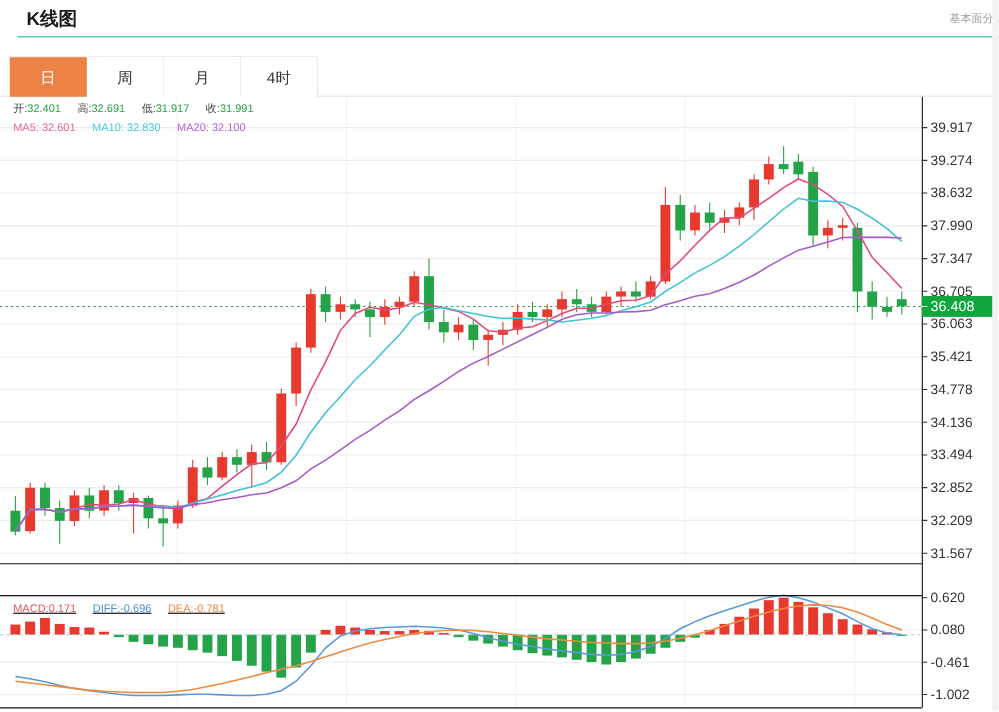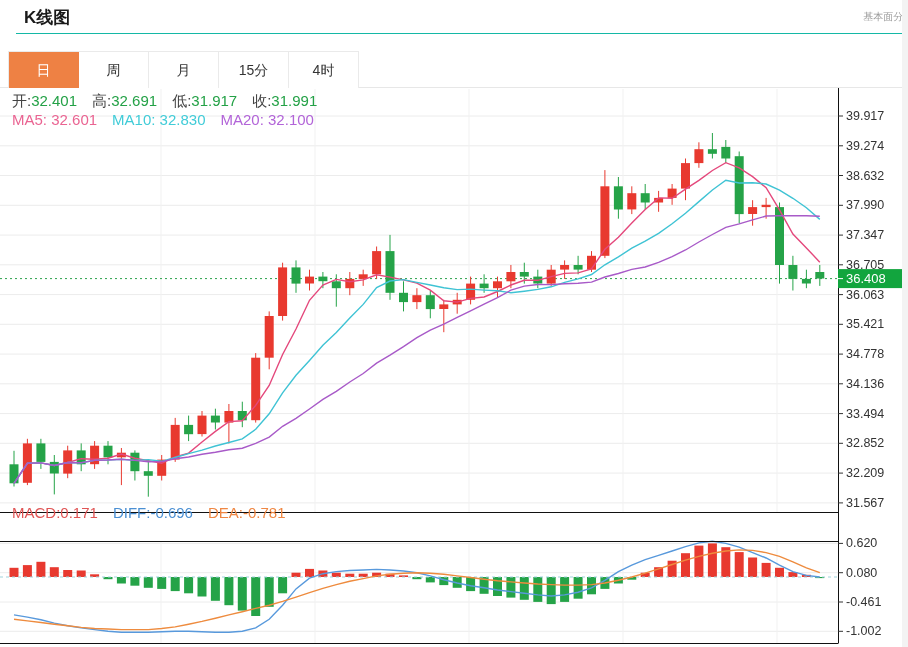--- a/index.html
+++ b/index.html
@@ -7,42 +7,41 @@
         font-family:"Liberation Sans","DejaVu Sans",sans-serif;}
   .hdr{position:absolute;top:0;left:16px;width:100%;height:33px;border-bottom:1px solid #14b8a6;background:#fff;z-index:5;}
   .hdr .title{position:absolute;left:8px;top:6px;font-size:17px;font-weight:bold;color:#1a1a1a;}
   .hdr .link{position:absolute;right:5px;top:10px;font-size:10px;color:#9a9a9a;cursor:pointer;text-decoration:none;}
   .tabline{position:absolute;top:87px;left:0;width:100%;border-top:1px solid #e7e7e7;z-index:4;}
   .tabs{position:absolute;top:51px;left:8px;display:flex;border-top:1px solid #eaeaea;border-left:1px solid #eaeaea;z-index:5;background:#fff;}
   .tab{width:70px;height:36px;line-height:36px;text-align:center;font-size:14px;color:#333;
        border-right:1px solid #eaeaea;cursor:pointer;box-sizing:border-box;background:#fff;}
   .tab.active{color:#fff;border-color:transparent;}
   svg#chart{position:absolute;left:0;top:0;z-index:1;}
-  .legend{position:absolute;left:12px;font-size:15px;white-space:nowrap;z-index:3;}
+  .legend{position:absolute;left:12px;font-size:10px;white-space:nowrap;z-index:3;}
   .l1{top:92px;}
   .l2{top:111px;text-align:center;}
-  .lM{top:504px;}
+  .lM{top:548px;text-decoration:underline;}
   .pair{margin-right:15px;}
   .pair .lbl{color:#444;}
   .scroll{position:absolute;right:0;top:0;width:6px;height:647px;background:#f3f3f3;z-index:6;}
 </style>
 </head>
 <body>
 
 <div class="page">
   <div class="hdr">
     <span class="title">K线图</span>
     <a class="link">基本面分析&gt;</a>
   </div>
 
   <div class="tabs" id="tabs">
       <div class="tab active" style="background: rgb(238, 129, 68);">日</div>
       <div class="tab">周</div>
       <div class="tab">月</div>
-      <div class="tab">15分</div>
       <div class="tab">4时</div>
     </div>
   <div class="tabline"></div>
 
   <svg id="chart" width="908" height="647" viewBox="0 0 908 647" style="font-family: &quot;Liberation Sans&quot;, &quot;DejaVu Sans&quot;, sans-serif;">
       <line x1="0" y1="116.0" x2="838" y2="116.0" stroke="#ececec" stroke-width="1"></line>
       <line x1="0" y1="145.8" x2="838" y2="145.8" stroke="#ececec" stroke-width="1"></line>
       <line x1="0" y1="175.5" x2="838" y2="175.5" stroke="#ececec" stroke-width="1"></line>
       <line x1="0" y1="205.3" x2="838" y2="205.3" stroke="#ececec" stroke-width="1"></line>
       <line x1="0" y1="235.1" x2="838" y2="235.1" stroke="#ececec" stroke-width="1"></line>

